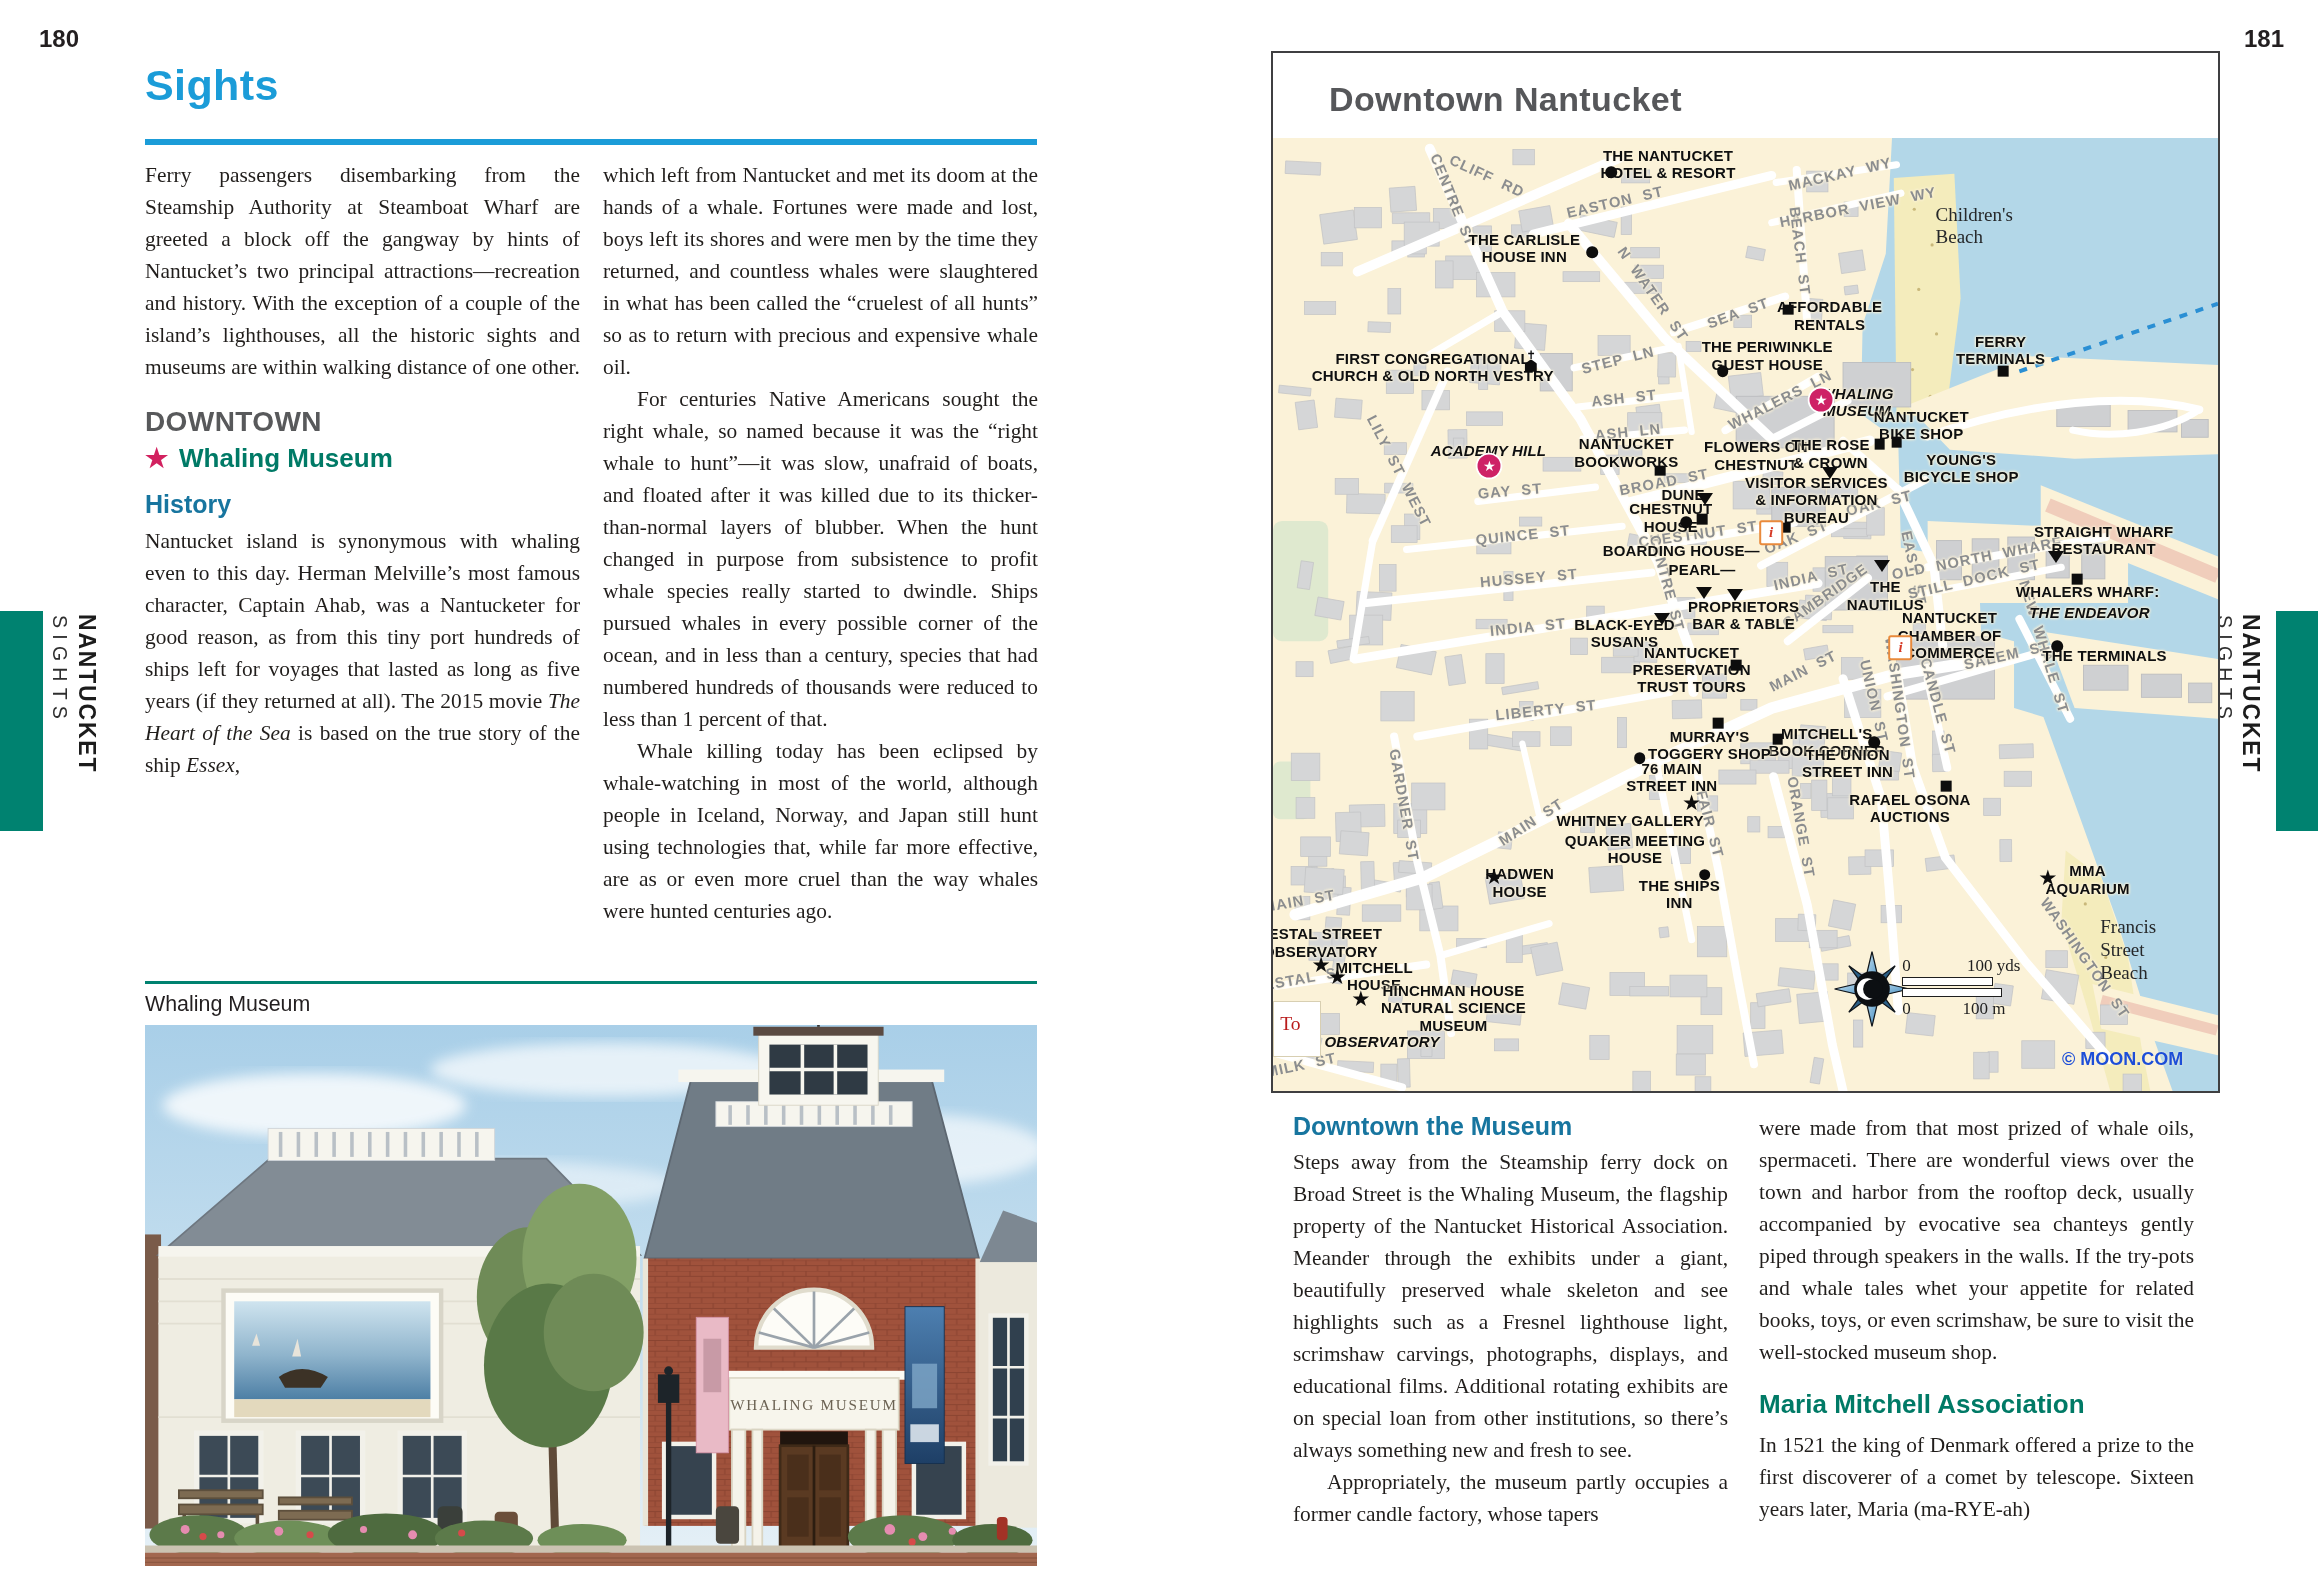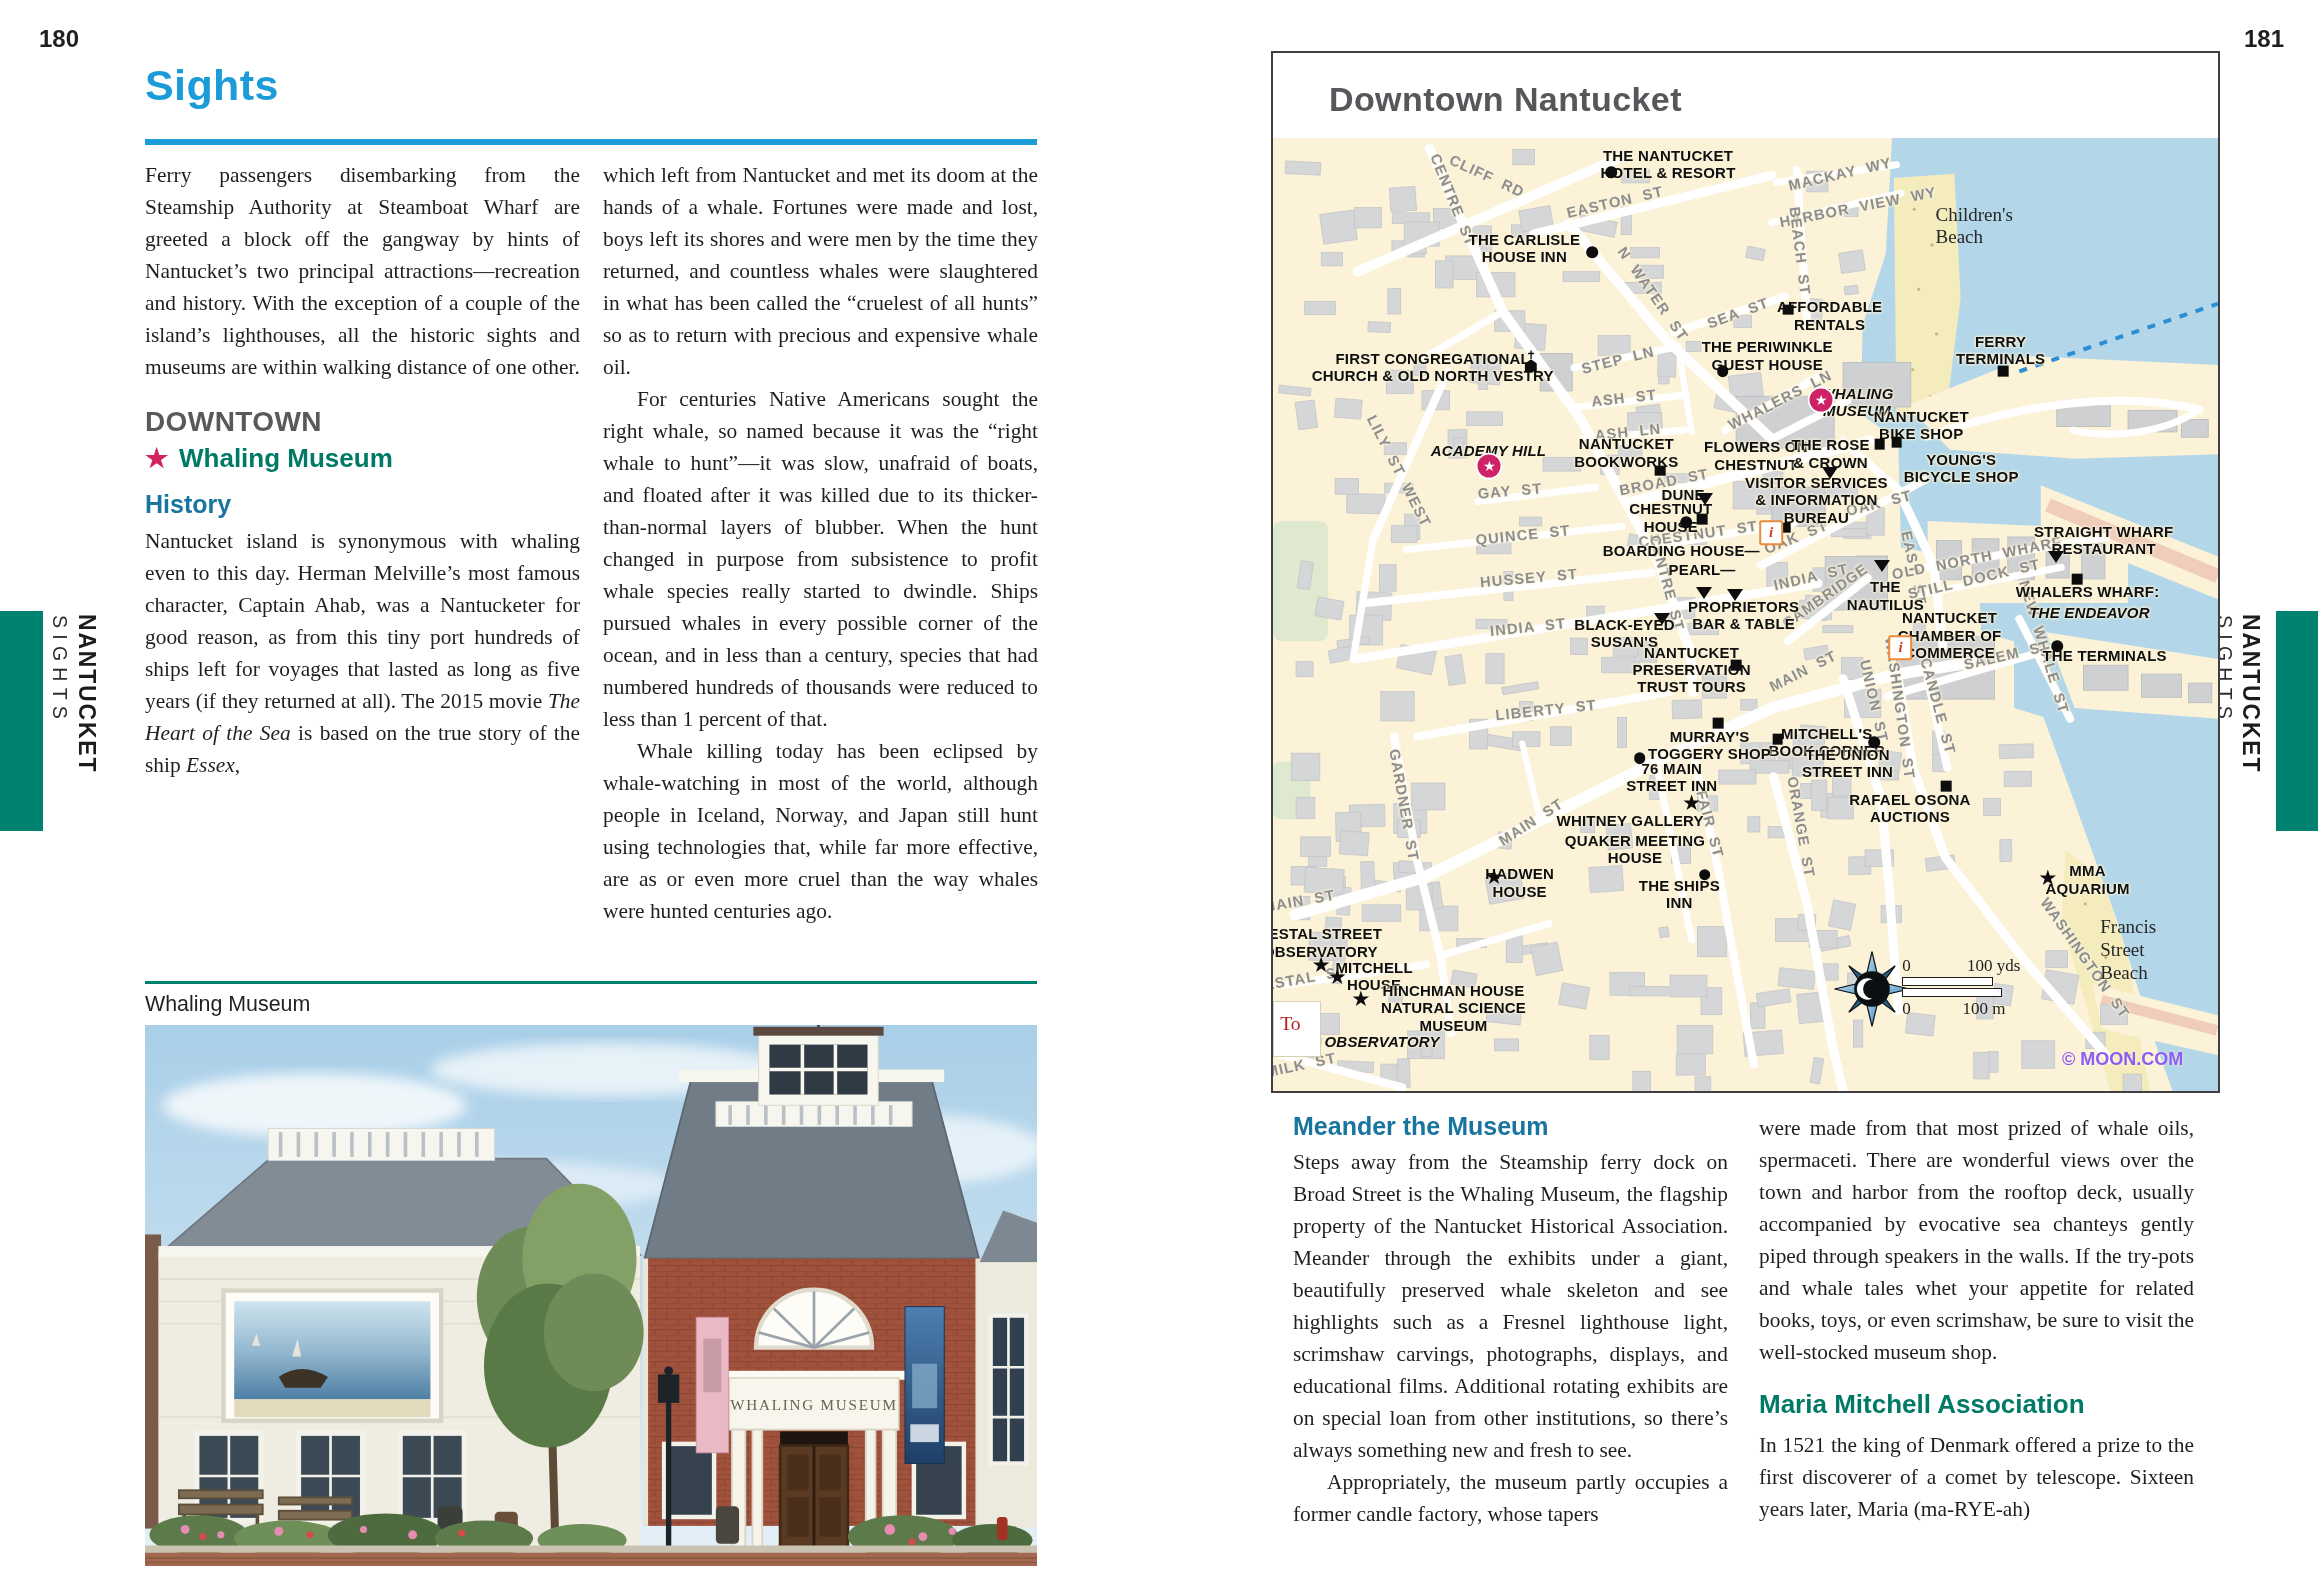--- a/index.html
+++ b/index.html
@@ -56,21 +56,21 @@
               display:flex;align-items:center;justify-content:center;box-shadow:0 0 0 1.8px #fff;}
   .mk-info{width:19.6px;height:21.4px;background:#fff;border:2.2px solid #e98a3c;border-radius:2.7px;color:#d63a26;
            font:bold italic 15px "Liberation Serif",serif;display:flex;align-items:center;justify-content:center;}
   .mk-church{display:flex;flex-direction:column;align-items:center;color:#0d0d0d;}
   .mk-church .cr{font-size:11.6px;line-height:9px;}
   .mk-church .bd{width:12.5px;height:12.5px;background:#0d0d0d;clip-path:polygon(0 100%,0 35%,50% 0,100% 35%,100% 100%);}
   #compass{left:58.2%;top:84.2%;width:98px;height:98px;}
   #scalebar{left:66.6%;top:85.8%;width:118px;font:17px "Liberation Serif",serif;color:#1e1e1e;}
   .sb-row{display:flex;justify-content:space-between;line-height:19.6px;}
   .sb-bar{height:7.1px;background:#fff;border:1.8px solid #1e1e1e;margin:1.8px 0;}
-  #copyright{position:absolute;left:83.5%;top:95.6%;font:bold 18px "Liberation Sans",sans-serif;color:#8b5cf6;text-shadow:0 0 2.7px #fbf2d8;text-align:right;}
+  #copyright{position:absolute;left:83.5%;top:95.6%;font:bold 18px "Liberation Sans",sans-serif;color:#1d4ed8;text-shadow:0 0 2.7px #fbf2d8;text-align:right;}
   #tobox{position:absolute;left:0;top:90.6%;width:46px;height:54px;background:#fff;border:0.9px solid #d8cfb2;}
   #tobox span{font:19.6px "Liberation Serif",serif;color:#b91c1c;position:absolute;left:6.2px;top:11px;}
   
   #rcol1{left:1293px;top:1112px;} #rcol2{left:1759px;top:1112px;}
 </style>
 </head>
 <body>
 
 <div class="abs pageno" id="pn-left">180</div>
 <div class="abs pageno" id="pn-right">181</div>
@@ -873,21 +873,21 @@
     </div>
 
     <div id="tobox">
         <span>To</span>
       </div>
     <div id="copyright">© MOON.COM</div>
   </div>
 </div>
 
 <div class="col" id="rcol1">
-  <h4 class="subhead" style="margin-top:0;">Meander the Museum</h4>
+  <h4 class="subhead" style="margin-top:0;">Downtown the Museum</h4>
   <p>Steps away from the Steamship ferry dock on Broad Street is the Whaling Museum, the flagship property of the Nantucket Historical Association. Meander through the exhibits under a giant, beautifully preserved whale skeleton and see highlights such as a Fresnel lighthouse light, scrimshaw carvings, photographs, displays, and educational films. Additional rotating exhibits are on special loan from other institutions, so there’s always something new and fresh to see.</p>
   <p class="ind">Appropriately, the museum partly occupies a former candle factory, whose tapers</p>
 </div>
 <div class="col" id="rcol2">
   <p>were made from that most prized of whale oils, spermaceti. There are wonderful views over the town and harbor from the rooftop deck, usually accompanied by evocative sea chanteys gently piped through speakers in the walls. If the try-pots and whale tales whet your appetite for related books, toys, or even scrimshaw, be sure to visit the well-stocked museum shop.</p>
   <div class="poiheading" style="margin-top:21.4px;">Maria Mitchell Association</div>
   <p>In 1521 the king of Denmark offered a prize to the first discoverer of a comet by telescope. Sixteen years later, Maria (ma-RYE-ah)</p>
 </div>
 
 

